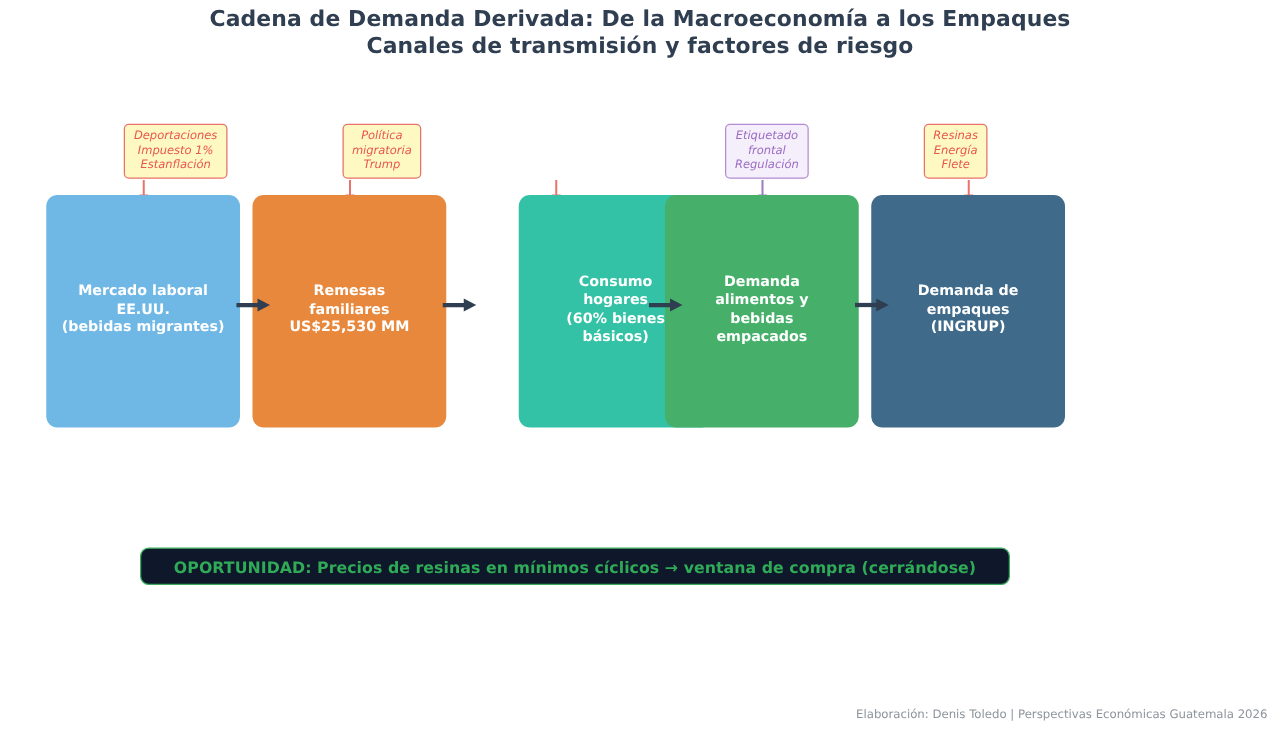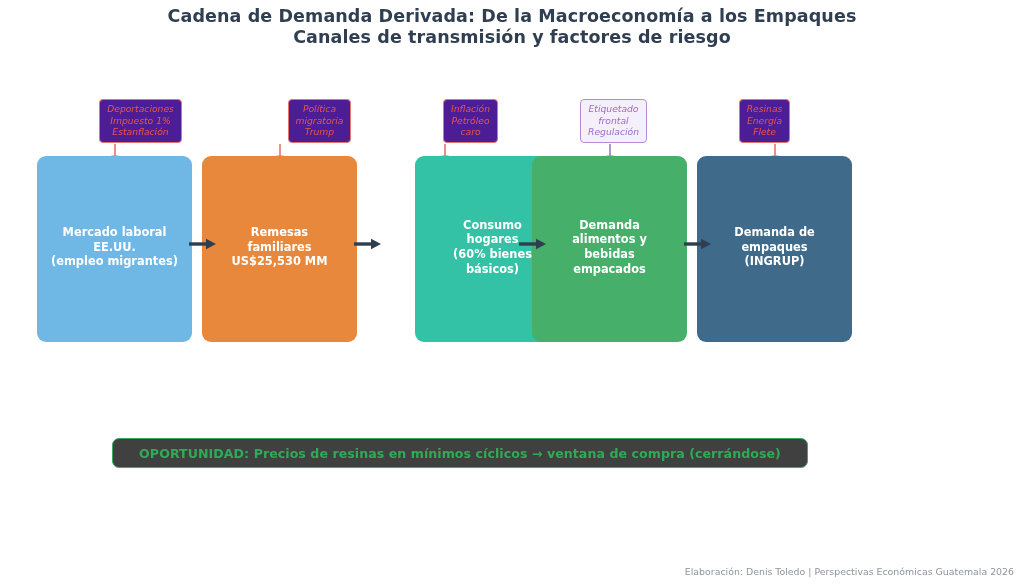--- a/index.html
+++ b/index.html
@@ -55,21 +55,21 @@
     text-align: center;
     font-size: 9.2px;
     line-height: 11.6px;
     font-style: italic;
     font-family: "DejaVu Sans", sans-serif;
     white-space: pre-line;
     box-sizing: border-box;
   }
   .risk-box.red {
     border: 1.1px solid #e8736a;
-    background: #4c1d95;
+    background: #fef9c3;
     color: #e8574c;
     margin-left: 44px;
   }
   .risk-box.purple {
     border: 1.1px solid #b48bd4;
     background: #f5eefb;
     color: #9b6cc4;
   }
 
   
@@ -120,21 +120,21 @@
   }
 
   
   .opportunity {
     position: absolute;
     left: 112px;
     top: 438px;
     width: 696px;
     height: 30px;
     border: 1.6px solid #3aab5e;
-    background: #404040;
+    background: #0f172a;
     border-radius: 7px;
     display: flex;
     align-items: center;
     justify-content: center;
     box-sizing: border-box;
   }
   .opportunity-text {
     color: #2faa57;
     font-family: "DejaVu Sans", sans-serif;
     font-weight: bold;
@@ -162,29 +162,24 @@
   <div class="title-line">Cadena de Demanda Derivada: De la Macroeconomía a los Empaques</div>
   <div class="title-line">Canales de transmisión y factores de riesgo</div>
 </div>
 
 <div class="risk-row">
   <div class="risk-cell" style="left:0px;">
     <div class="risk-box red">Deportaciones
 Impuesto 1%
 Estanflación</div>
   </div>
-  <div class="risk-cell" style="left:179px;">
+  <div class="risk-cell" style="left:165px;">
     <div class="risk-box red">Política
 migratoria
 Trump</div>
-  </div>
-  <div class="risk-cell" style="left:330px;">
-    <div class="risk-box red">Inflación
-Petróleo
-caro</div>
   </div>
   <div class="risk-cell" style="left:495px;">
     <div class="risk-box purple">Etiquetado
 frontal
 Regulación</div>
   </div>
   <div class="risk-cell" style="left:624px;">
     <div class="risk-box red">Resinas
 Energía
 Flete</div>
@@ -219,21 +214,21 @@
   <svg width="12" height="22" viewBox="0 0 12 22">
     <line x1="6" y1="0" x2="6" y2="13" stroke="#e8736a" stroke-width="1.6"></line>
     <polygon points="6,20 2.4,11.5 9.6,11.5" fill="#e8736a"></polygon>
   </svg>
 </div>
 
 <div class="chain-row">
   <div class="chain-box" style="left:0px; background:#6fb8e6;">
     <div class="chain-label">Mercado laboral
 EE.UU.
-(empleo migrantes)</div>
+(bebidas migrantes)</div>
   </div>
   <div class="chain-box" style="left:165px; background:#e8883c;">
     <div class="chain-label">Remesas
 familiares
 US$25,530 MM</div>
   </div>
   <div class="chain-box" style="left:330px; background:#33c2a5;margin-left:48px;">
     <div class="chain-label">Consumo
 hogares
 (60% bienes

